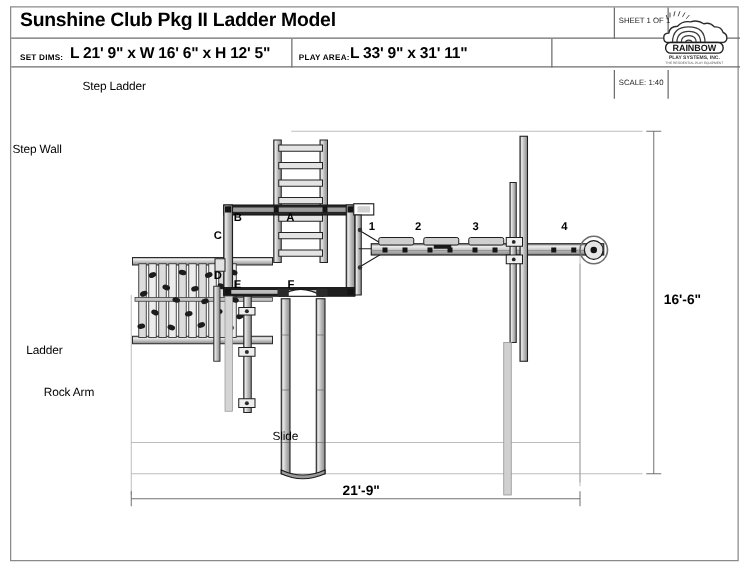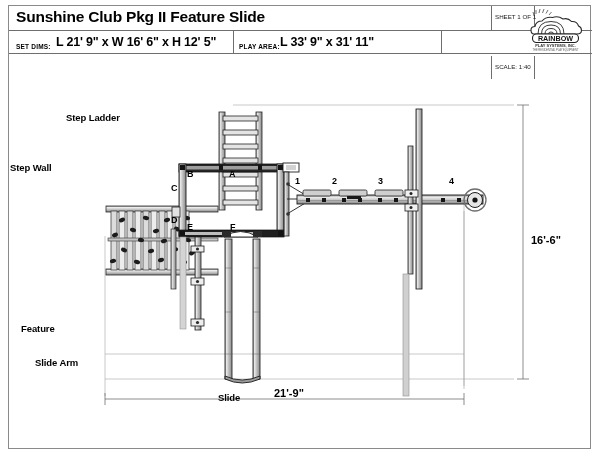--- a/index.html
+++ b/index.html
@@ -124,25 +124,24 @@
     left: 0;
     top: 48px;
     width: 583px;
     height: 395px;
   }
   #canvas svg { display: block; }
 
   .anno {
     position: absolute;
     font-size: 9.5px;
-    font-weight: bold;
+    font-weight: normal;
     color: #000;
     white-space: nowrap;
     letter-spacing: -0.1px;
-    margin-top: 48px;
   }
   .part-letter {
     position: absolute;
     font-size: 9px;
     font-weight: bold;
     color: #000;
   }
   .bay-num {
     position: absolute;
     font-size: 9px;
@@ -158,21 +157,21 @@
   }
 </style>
 </head>
 <body>
 
 <div id="sheet">
 
   <div id="title-block">
 
     <div class="tb-row1">
-      <div id="drawing-title">Sunshine Club Pkg II Feature Slide</div>
+      <div id="drawing-title">Sunshine Club Pkg II Ladder Model</div>
 
       <div id="sheet-cell">
         <span>SHEET 1 OF 1</span>
       </div>
     </div>
 
     <div class="tb-row2">
       <div class="dim-label-small" style="left:7px; top:12px;">SET DIMS:</div>
       <div class="dim-value" style="left:47px; top:4px;">L 21' 9" x W 16' 6" x H 12' 5"</div>
 
@@ -422,22 +421,22 @@
       </g>
 
       <g>
         <rect x="171" y="183" width="6" height="92" fill="#d4d4d4" stroke="#909090" stroke-width="0.55"></rect>
       </g>
 
     </svg>
 
     <div class="anno" style="left:57px; top:10px;">Step Ladder</div>
     <div class="anno" style="left:1px; top:60px;">Step Wall</div>
-    <div class="anno" style="left:12px; top:221px;">Feature</div>
-    <div class="anno" style="left:26px; top:255px;">Slide Arm</div>
+    <div class="anno" style="left:12px; top:221px;">Ladder</div>
+    <div class="anno" style="left:26px; top:255px;">Rock Arm</div>
     <div class="anno" style="left:209px; top:290px;">Slide</div>
 
     <div class="part-letter" style="left:220px; top:115px;">A</div>
     <div class="part-letter" style="left:178px; top:115px;">B</div>
     <div class="part-letter" style="left:162px; top:129px;">C</div>
     <div class="part-letter" style="left:162px; top:161px;">D</div>
     <div class="part-letter" style="left:178px; top:168px;">E</div>
     <div class="part-letter" style="left:221px; top:168px;">F</div>
 
     <div class="bay-num" style="left:286px; top:122px;">1</div>

